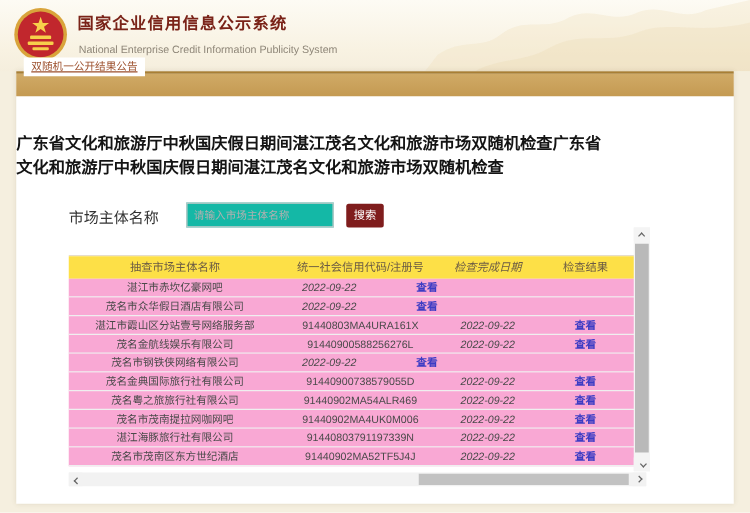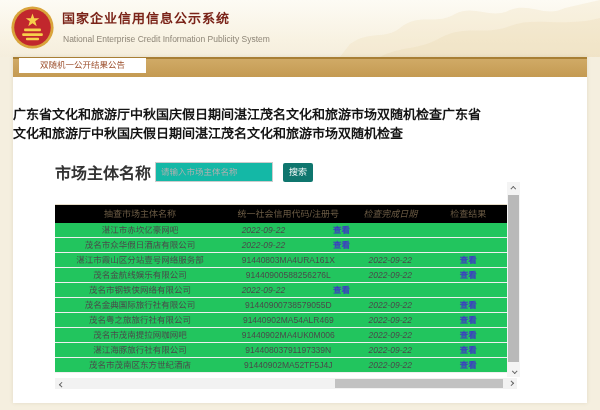--- a/index.html
+++ b/index.html
@@ -14,40 +14,40 @@
   .emblem { position:absolute; left:10px; top:5px; width:45px; height:45px; }
   .site-title { position:absolute; left:62px; top:8px; font-size:13px; font-weight:bold;
     color:#7a2318; letter-spacing:1px; white-space:nowrap; }
   .site-subtitle { position:absolute; left:63px; top:34px; font-size:8.5px; color:#8e8678; white-space:nowrap; }
 
   
   .panel { position:absolute; left:13px; top:57px; width:574px; height:346px; background:#ffffff;
     box-shadow:0 0 4px rgba(90,70,30,.12); }
   .tab-strip { position:absolute; left:0; top:0; width:574px; height:20px;
     background:linear-gradient(180deg,#d0aa66,#c49a52); border-top:2px solid #a87f35; }
-  .tab-active { position:absolute; left:6px; bottom:4px; height:15px; background:#ffffff;
-    padding:0 21px; font-size:8.5px; line-height:15px; color:#9c4f2c; cursor:pointer; white-space:nowrap; }
+  .tab-active { position:absolute; left:6px; bottom:16px; height:15px; background:#ffffff;
+    padding:0 6px; font-size:8.5px; line-height:15px; color:#9c4f2c; cursor:pointer; white-space:nowrap;text-decoration:underline; }
 
   .notice-title { position:absolute; left:0; top:48px; width:574px; 
     font-size:13px; font-weight:bold; color:#141414; line-height:19px; }
 
   
   .search-row { position:absolute; left:42px; top:104px; height:22px; display:flex; align-items:center; }
-  .search-label { font-size:16px; font-weight:700; color:#333; margin-right:4px; white-space:nowrap; }
+  .search-label { font-size:12px; font-weight:400; color:#333; margin-right:22px; white-space:nowrap; }
   .search-input { width:118px; height:20px; border:1px solid #ccc; background:#14b8a6;
     font-size:8.5px; color:#444; padding:0 5px; outline:none; }
   .search-input::placeholder { color:#b0b0b0; }
-  .search-btn { margin-left:10px; width:30px; height:19px; background:#0f766e; border:none;
+  .search-btn { margin-left:10px; width:30px; height:19px; background:#7f1d1d; border:none;
     border-radius:2px; color:#fff; font-size:9px; line-height:19px; text-align:center; cursor:pointer; }
 
   
   .tbl { position:absolute; left:42px; top:147px; width:453px; border-top:1px solid #e6ddc9; }
-  .thead { display:flex; height:18px; background:#000000; }
+  .thead { display:flex; height:18px; background:#fde047; }
   .hcell { font-size:9px; color:#6b5b44; text-align:center; line-height:18px; overflow:hidden; white-space:nowrap; }
-  .trow { display:flex; height:15px; border-bottom:1px solid #efefef; background:#22c55e; }
+  .trow { display:flex; height:15px; border-bottom:1px solid #efefef; background:#f9a8d4; }
   .tcell { font-size:8.5px; color:#4a4a4a; text-align:center; line-height:15px; overflow:hidden; white-space:nowrap; }
   .c-name  { width:37.5%; }
   .c-code  { width:28%; }
   .c-date  { width:17%;font-style:italic; }
   .c-action{ width:17.5%; }
   .view-link { color:#3c3cc4; font-weight:bold; font-size:8.5px; cursor:pointer; text-decoration:none; }
 
   
   .vscroll { position:absolute; left:494px; top:125px; width:13px; height:195px; background:#f4f4f4; }
   .vscroll .sb-btn { position:absolute; left:0; width:13px; height:11px; background:#f4f4f4;

